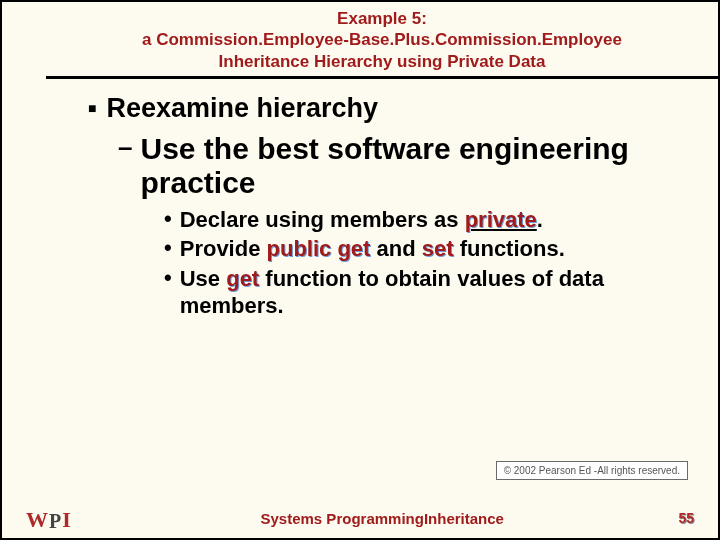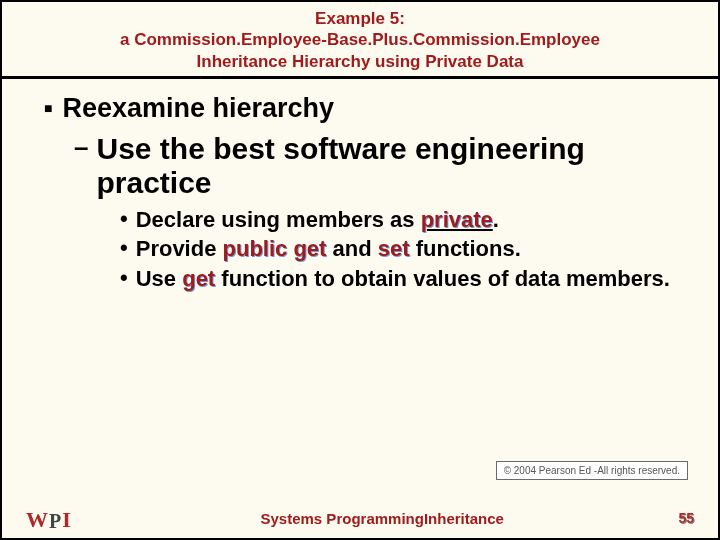--- a/index.html
+++ b/index.html
@@ -2,21 +2,21 @@
 <html><head>
 <meta charset="utf-8">
 <style>
   * { margin: 0; padding: 0; box-sizing: border-box; }
   html, body { width: 720px; height: 540px; font-family: Verdana, Geneva, sans-serif; background: #fff; }
   .slide {
     width: 720px; height: 540px;
     background: #fdfaf0;
     border: 2px solid #000;
     position: relative;
-    display: flex; flex-direction: column;
+    display: flex; flex-direction: column; padding-left: 44px;
   }
   .title-block {
     text-align: center;
     color: #a01b1b;
     font-weight: bold;
     font-size: 17px;
     line-height: 1.25;
     padding: 6px 60px 4px;
     border-bottom: 3px solid #000;
     font-family: "Trebuchet MS", Verdana, sans-serif;
@@ -124,21 +124,21 @@
 
     <div class="lvl3">
       <span class="dot">•</span>
       <span class="text">
         <span>Use </span><span class="kw-shadow-span"><span class="kw-sh-back">get</span><span class="kw-sh-front">get</span></span><span> function to obtain values of data members.</span>
       </span>
     </div>
 
   </div>
 
-  <div class="copyright-box">© 2004 Pearson Ed -All rights reserved.</div>
+  <div class="copyright-box">© 2002 Pearson Ed -All rights reserved.</div>
 
   <div class="footer">
     <div class="logo">
       <span class="logo-letter">W</span>
       <span class="logo-letter small" style="color:#444">P</span>
       <span class="logo-letter">I</span>
     </div>
     <div class="footer-center">
       <span class="footer-item">Systems Programming</span>
       <span class="footer-item">Inheritance</span>

